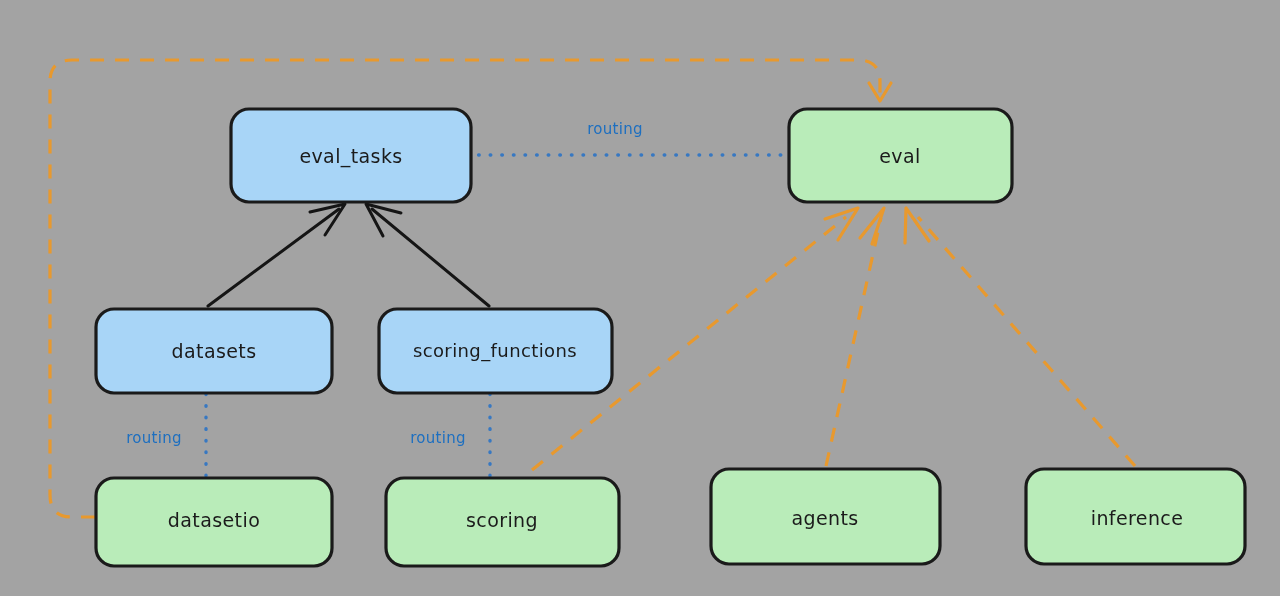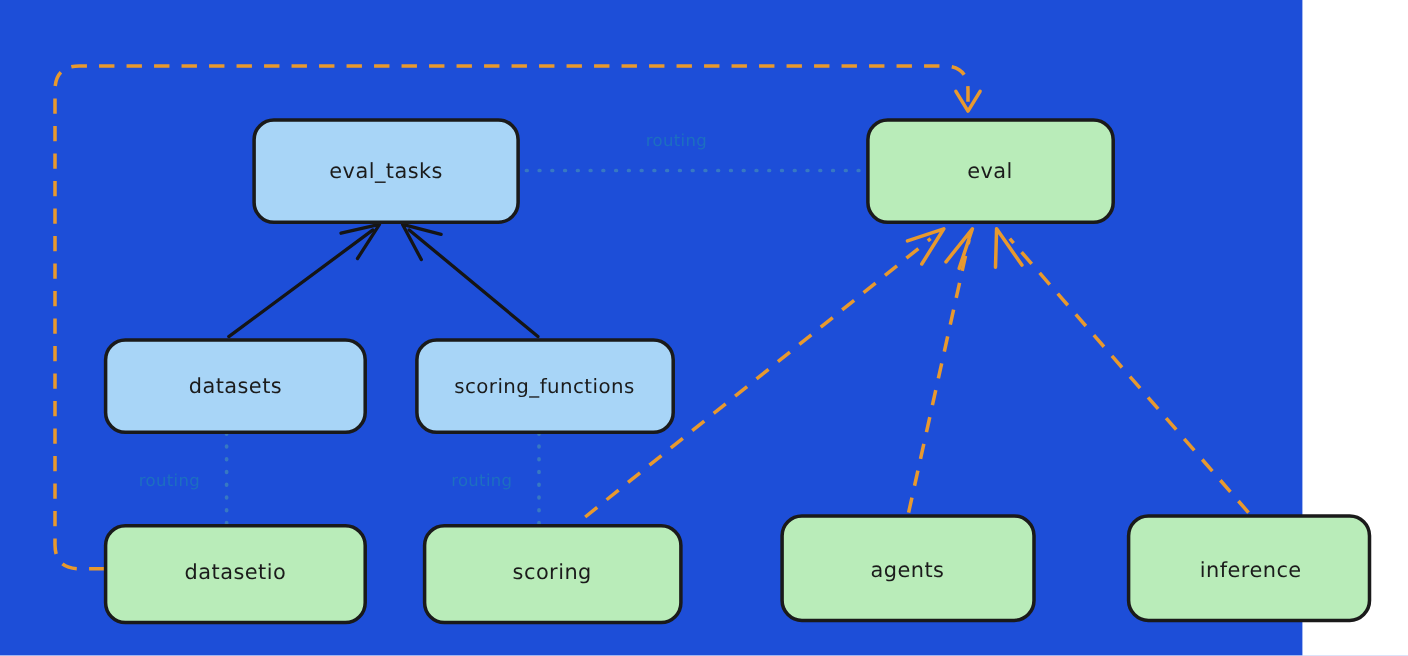--- a/index.html
+++ b/index.html
@@ -9,23 +9,23 @@
     background: #ffffff;
   }
   body {
     width: 1280px;
     height: 596px;
     font-family: "DejaVu Sans", sans-serif;
     overflow: hidden;
   }
   #diagram-root {
     position: relative;
-    width: 1184px;
+    width: 1280px;
     height: 596px;
-    background: #1d4ed8;
+    background: #a3a3a3;
     text-decoration: underline;
   }
   svg#diagram-canvas {
     position: absolute;
     left: 0;
     top: 0;
     width: 1280px;
     height: 596px;
     display: block;
   }

